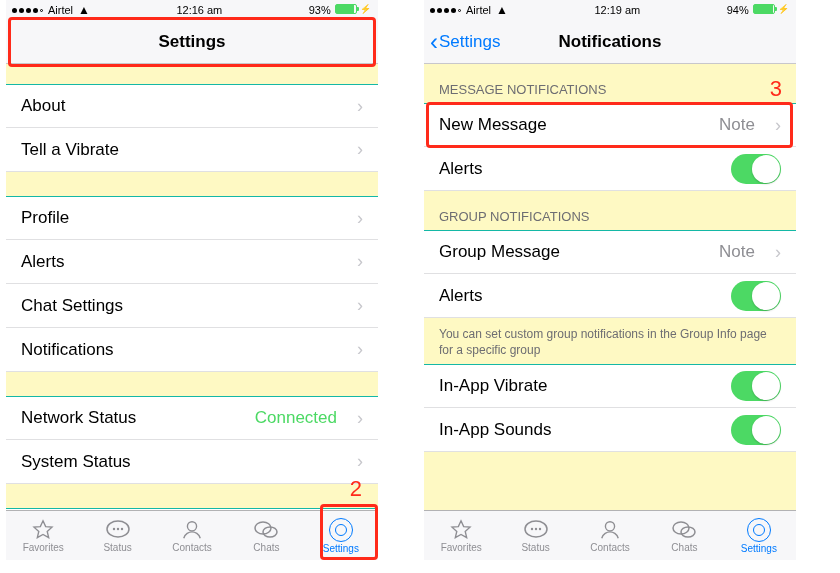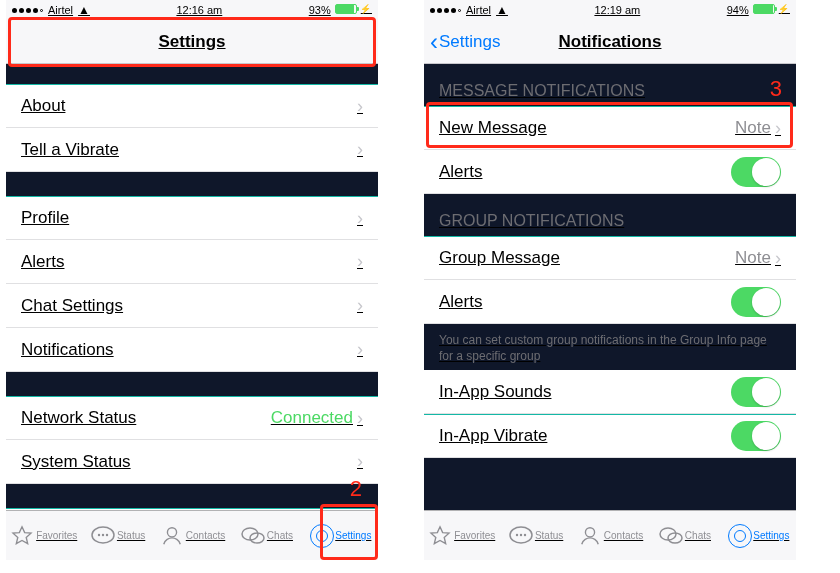--- a/index.html
+++ b/index.html
@@ -1,53 +1,53 @@
 <!DOCTYPE html>
 <html><head>
 <meta charset="utf-8">
 <style>
   * { box-sizing: border-box; margin:0; padding:0; font-family: -apple-system, "Helvetica Neue", Helvetica, Arial, sans-serif; }
   body { background:#ffffff; width:840px; height:573px; overflow:hidden; }
   .stage { display:flex; gap:42px; padding:0 6px; }
-  .phone { width:372px; height:560px; position:relative; background:#0f172a; display:flex; flex-direction:column;text-decoration:underline; }
+  .phone { width:372px; height:560px; position:relative; background:#fef9c3; display:flex; flex-direction:column; }
   .phone2 { margin-left:4px; }
   
   .status { height:20px; background:#f7f7f9; display:flex; align-items:center; justify-content:space-between; font-size:11px; padding:0 6px; color:#000; }
   .status .dots { display:flex; gap:2px; align-items:center; }
   .status .dots span { width:5px; height:5px; border-radius:50%; background:#000; display:inline-block; }
   .status .dots span.e { background:transparent; border:1px solid #000; width:3px; height:3px; }
   .status .right { display:flex; align-items:flex-start; gap:4px; }
   .battery { width:22px; height:10px; border:1px solid #4cd964; border-radius:2px; position:relative; }
   .battery::after { content:""; position:absolute; right:-3px; top:2px; width:2px; height:4px; background:#4cd964; border-radius:0 1px 1px 0;}
   .battery i { display:block; height:100%; width:93%; background:#4cd964; }
   .bolt { color:#000; font-size:9px; }
   
   .navbar { height:44px; background:#f7f7f9; border-bottom:1px solid #c8c7cc; display:flex; align-items:center; justify-content:center; position:relative; }
   .navbar .title { font-weight:600; font-size:17px; }
   .navbar .back { position:absolute; left:6px; display:flex; align-items:center; color:#007aff; font-size:17px; }
   .navbar .back .chev { font-size:24px; line-height:1; margin-right:1px; }
   
   .list { flex:1; overflow:hidden; }
-  .sectionheader { font-size:16px; color:#6d6d72; padding:18px 15px 6px; text-transform:uppercase; }
+  .sectionheader { font-size:13px; color:#6d6d72; padding:18px 15px 6px; text-transform:uppercase; }
   .cell { background:#fff; border-bottom:1px solid #e0e0e2; height:44px; display:flex; align-items:center; padding:0 15px; font-size:17px; color:#000; justify-content:space-between; }
   .cell.first { border-top:1px solid #14b8a6; }
-  .cell .right { display:flex; align-items:center; gap:4px; }
+  .cell .right { display:flex; align-items:center; gap:20px; }
   .detail { color:#8e8e93; font-size:17px; }
   .detail.green { color:#4cd964; }
   .chev-r { color:#c7c7cc; font-size:18px; }
   .destructive { color:#ff3b30; text-align:center; justify-content:center; }
   .gap { height:24px; }
   .gap-sm { height:20px; }
   
   .toggle { width:50px; height:30px; border-radius:15px; background:#4cd964; position:relative; }
   .toggle::after { content:""; position:absolute; top:1px; right:1px; width:28px; height:28px; background:#fff; border-radius:50%; box-shadow:0 1px 2px rgba(0,0,0,0.2); }
   .footer-note { font-size:12px; color:#6d6d72; padding:8px 15px 6px; line-height:1.35; }
   
   .tabbar { height:50px; border-top:1px solid #b2b2b4; background:#f7f7f9; display:flex; }
-  .tab { flex:1; display:flex; align-items:center; justify-content:center; gap:1px; font-size:10px; color:#8e8e93; position:relative; }
+  .tab { flex:1; display:flex; flex-direction:column; align-items:center; justify-content:center; gap:1px; font-size:10px; color:#8e8e93; position:relative; }
   .tab.active { color:#007aff; }
   .tab svg, .tab .ico { width:26px; height:22px; }
   
   .hl { position:absolute; border:3px solid #ff2a1a; border-radius:4px; pointer-events:none; }
   .num { position:absolute; color:#ff2a1a; font-size:22px; font-weight:400; }
   
   .ico-star { width:24px; height:24px; }
   .ico-star path { fill:none; stroke:#8e8e93; stroke-width:1.5; }
   .ico-status { width:26px; height:22px; }
   .ico-contacts { width:24px; height:24px; }
@@ -234,28 +234,28 @@
         </div>
       </div>
       <div class="cell">
         <span>Alerts</span>
         <div class="right">
           <div class="toggle"></div>
         </div>
       </div>
       <div class="footer-note">You can set custom group notifications in the Group Info page for a specific group</div>
 
+      <div class="cell first">
+        <span>In-App Vibrate</span>
+        <div class="right">
+          <div class="toggle"></div>
+        </div>
+      </div>
       <div class="cell">
         <span>In-App Sounds</span>
-        <div class="right">
-          <div class="toggle"></div>
-        </div>
-      </div>
-      <div class="cell first">
-        <span>In-App Vibrate</span>
         <div class="right">
           <div class="toggle"></div>
         </div>
       </div>
     </div>
 
     <div class="tabbar">
       <div class="tab">
         <svg class="ico-star" viewBox="0 0 24 24">
             <path d="M12 2l2.9 6.3 6.9.6-5.2 4.6 1.6 6.8L12 16.9 5.8 20.3l1.6-6.8L2.2 8.9l6.9-.6z"></path>

